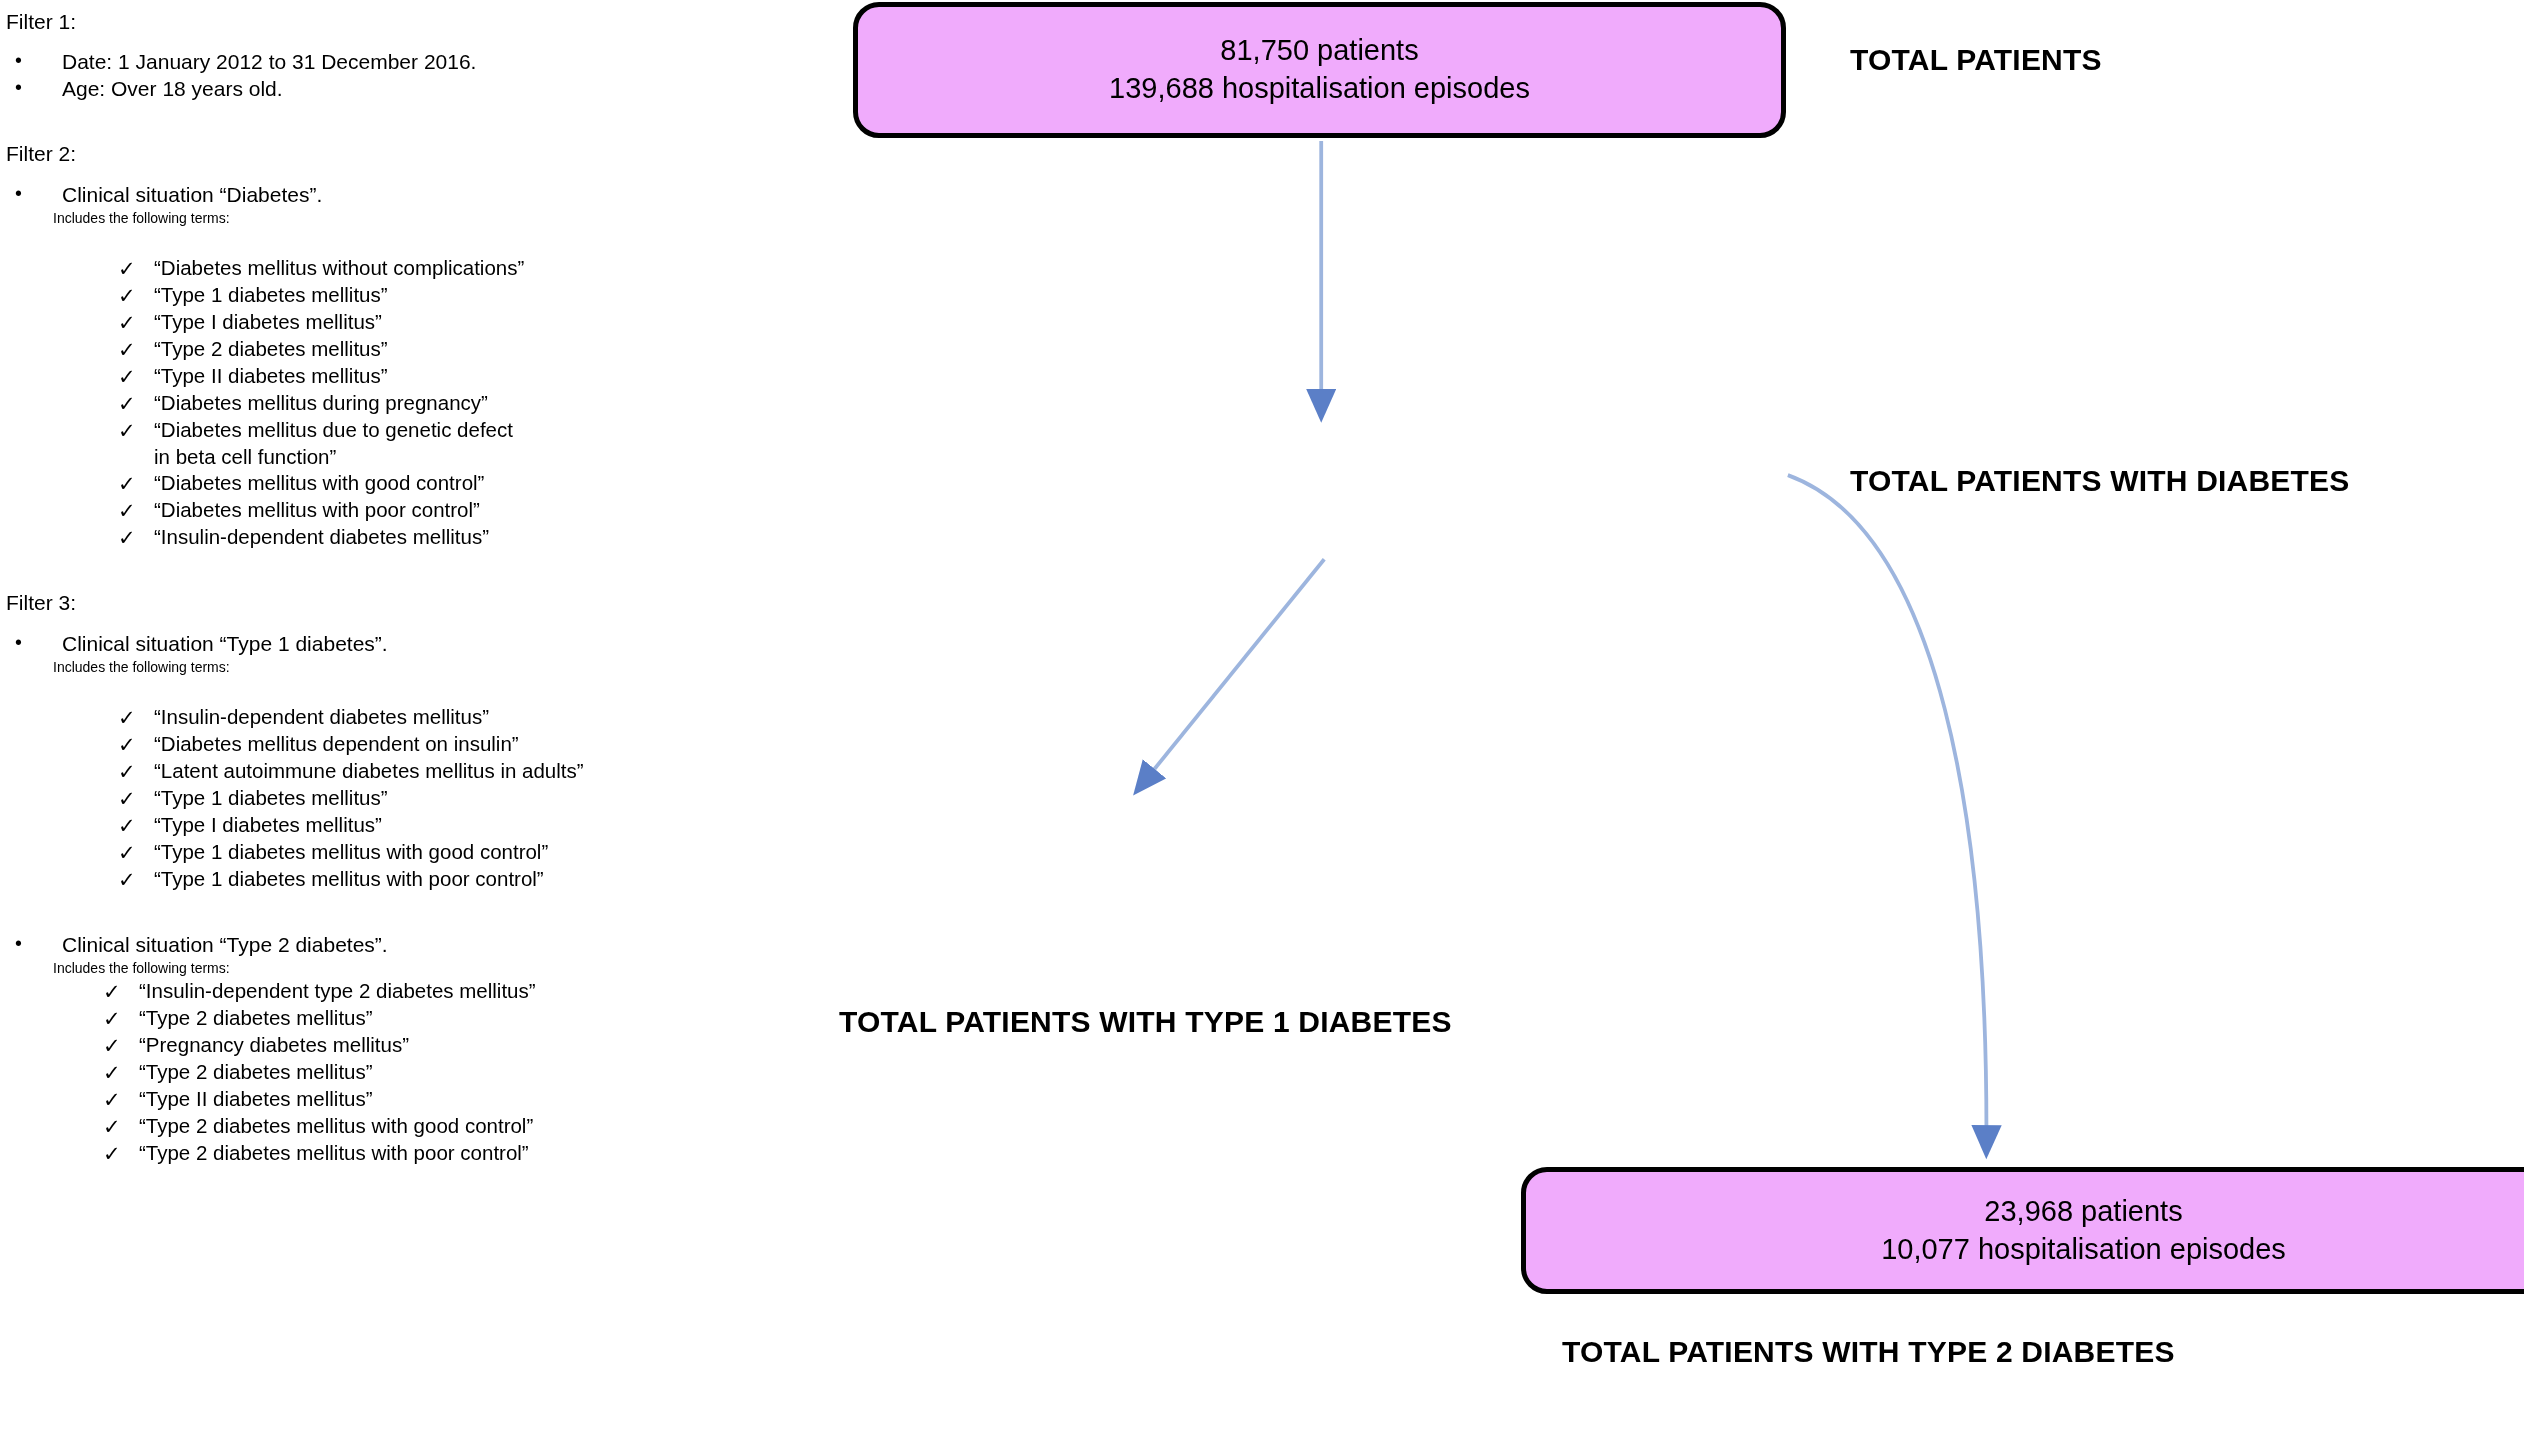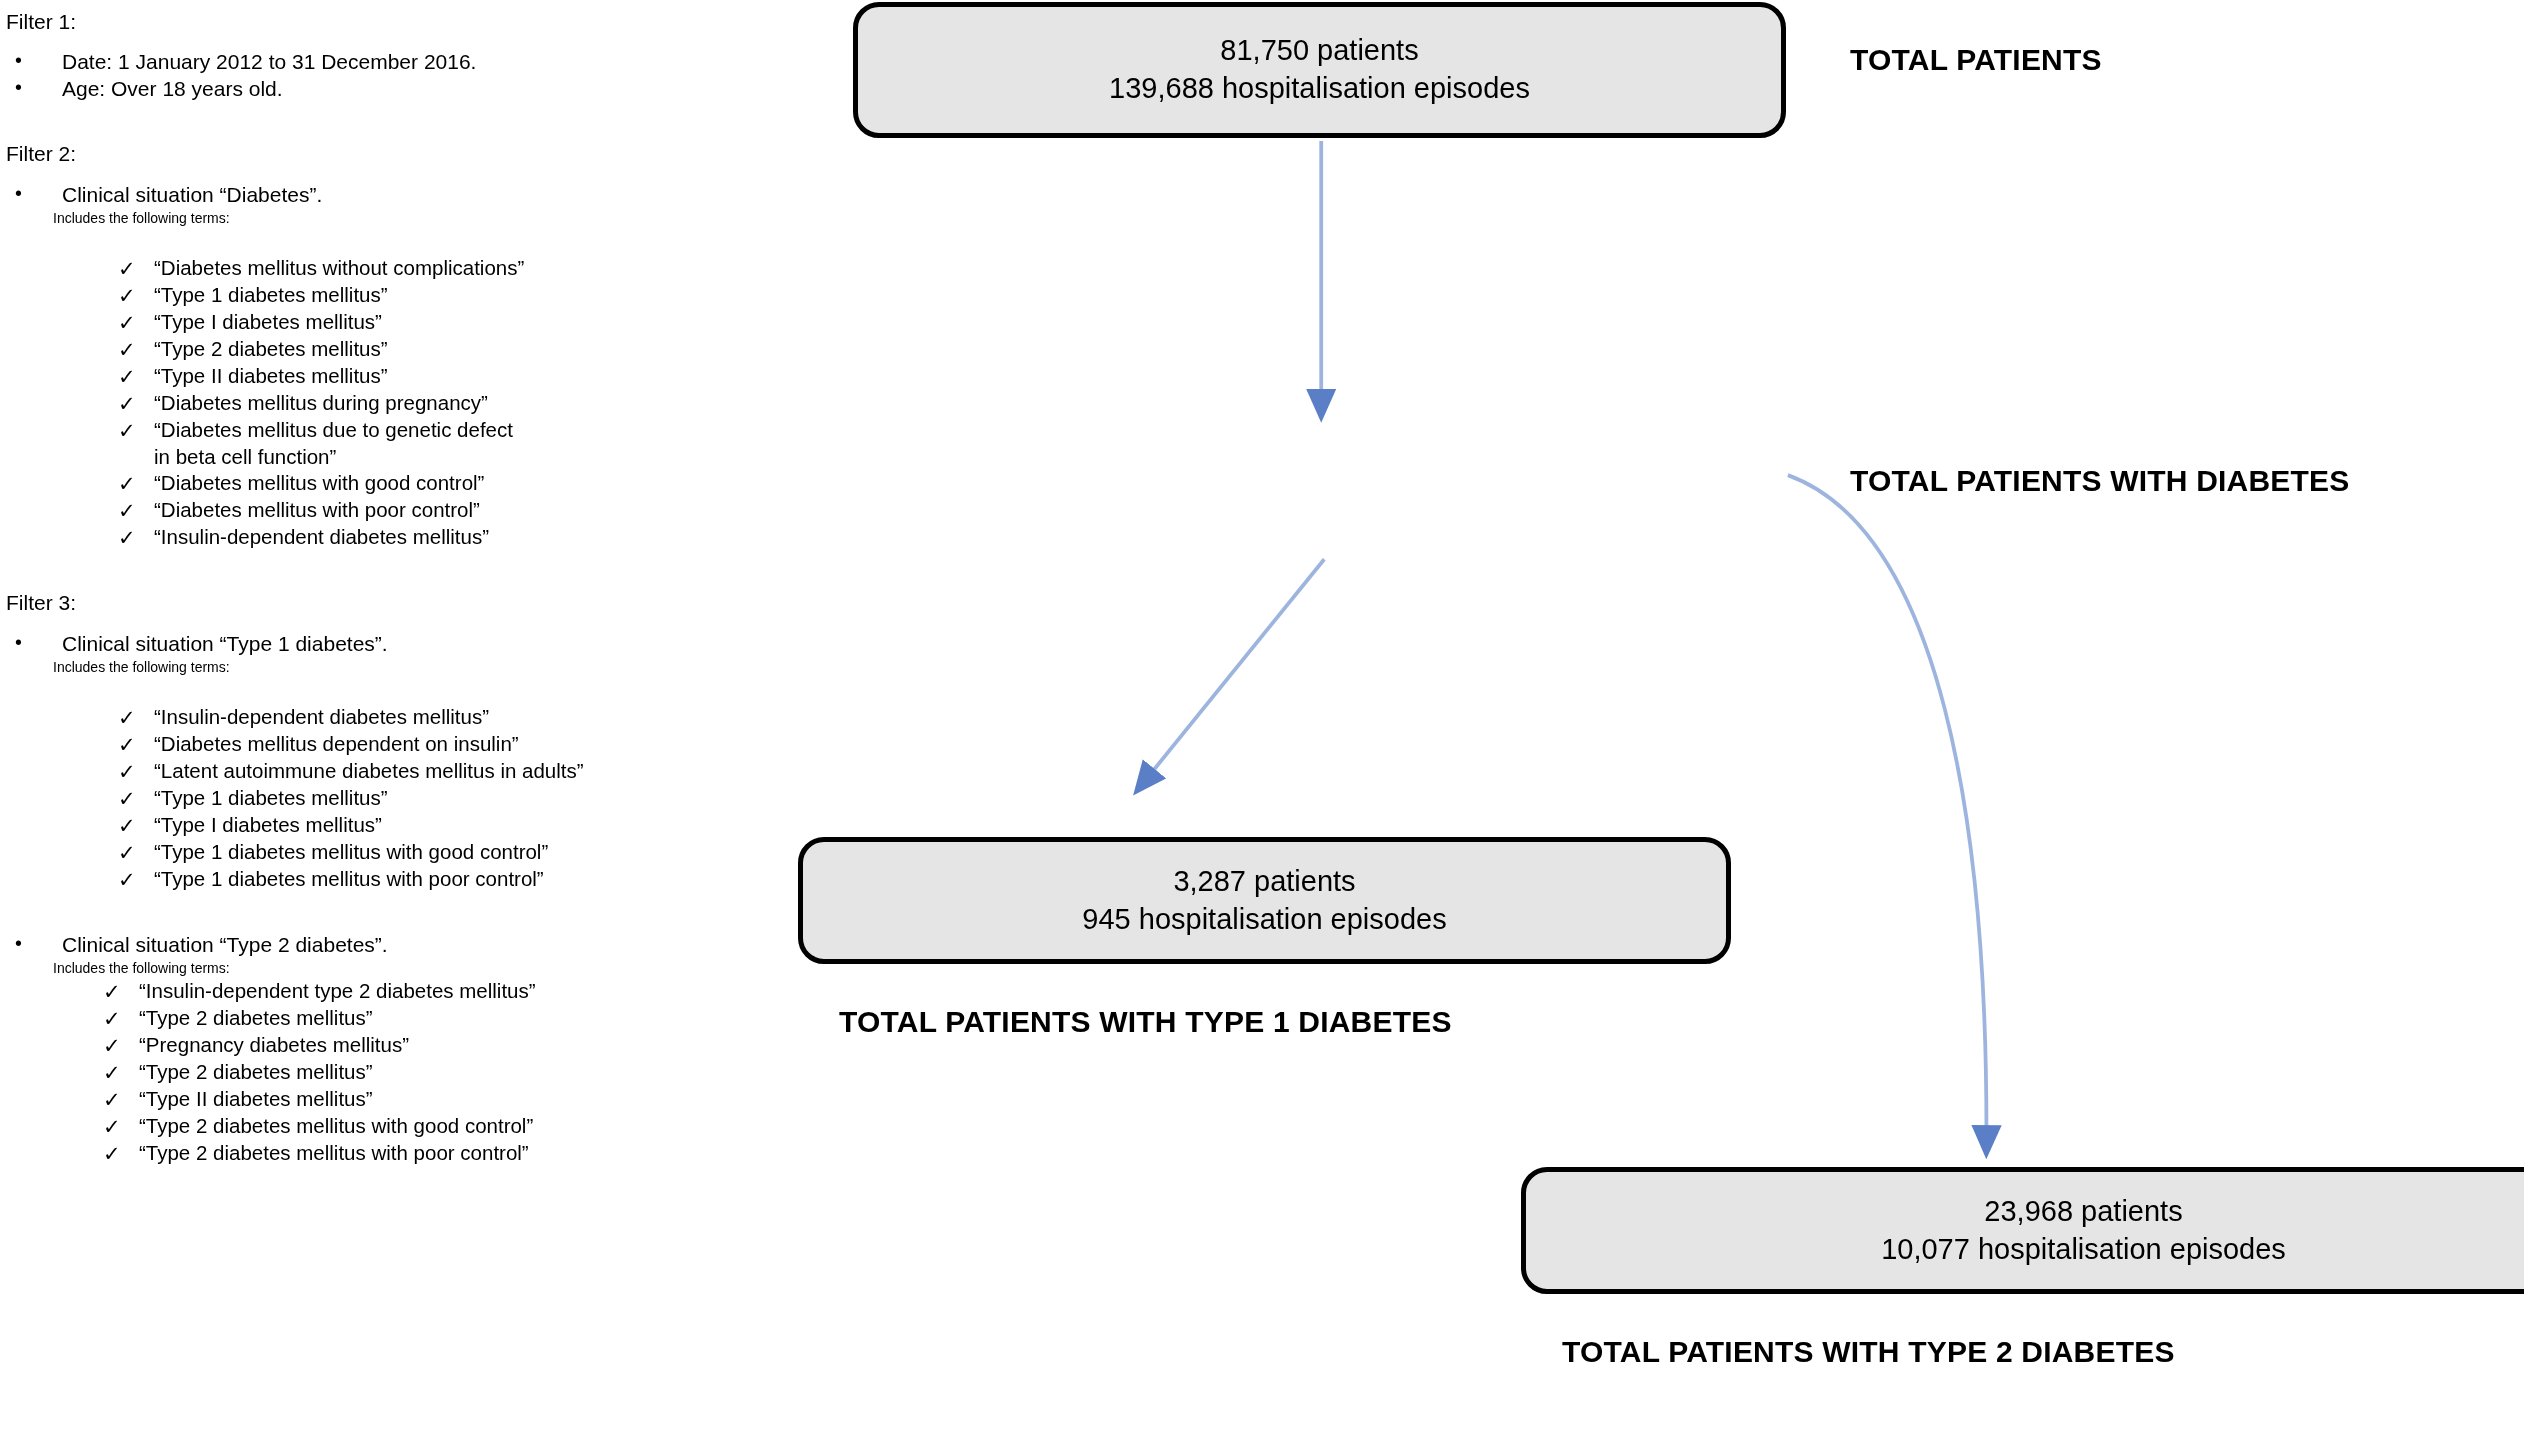--- a/index.html
+++ b/index.html
@@ -51,21 +51,21 @@
   .gap-l{height:33px;}
   .gap-xl{height:44px;}
   .row-gap{height:6px;}
 
   
   #flow{position:absolute;left:0;top:0;width:2525px;height:1454px;}
   .node{
     position:absolute;
     border:5.3px solid #000000;
     border-radius:26px;
-    background:#e5e5e5;
+    background:#f0abfc;
     box-sizing:border-box;
     display:flex;flex-direction:column;
     align-items:center;justify-content:center;
     font-size:29px;line-height:1.28;
     text-align:center;
     z-index:3;
   }
   .node .l1,.node .l2{display:block;white-space:nowrap;}
   #node-total   {left:853px;top:1.5px;   width:933px;height:136px;}
   #node-diab    {left:853px;top:428px; width:933px;height:128px;}
@@ -283,24 +283,20 @@
   </svg>
 
   <div class="node" id="node-total">
     <span class="l1">81,750 patients</span>
     <span class="l2">139,688 hospitalisation episodes</span>
   </div>
   <div class="flowlabel" id="label-total">TOTAL PATIENTS</div>
 
   <div class="flowlabel" id="label-diab">TOTAL PATIENTS WITH DIABETES</div>
 
-  <div class="node" id="node-t1">
-    <span class="l1">3,287 patients</span>
-    <span class="l2">945 hospitalisation episodes</span>
-  </div>
   <div class="flowlabel" id="label-t1">TOTAL PATIENTS WITH TYPE 1 DIABETES</div>
 
   <div class="node" id="node-t2">
     <span class="l1">23,968 patients</span>
     <span class="l2">10,077 hospitalisation episodes</span>
   </div>
   <div class="flowlabel" id="label-t2">TOTAL PATIENTS WITH TYPE 2 DIABETES</div>
 
 </div>
 

